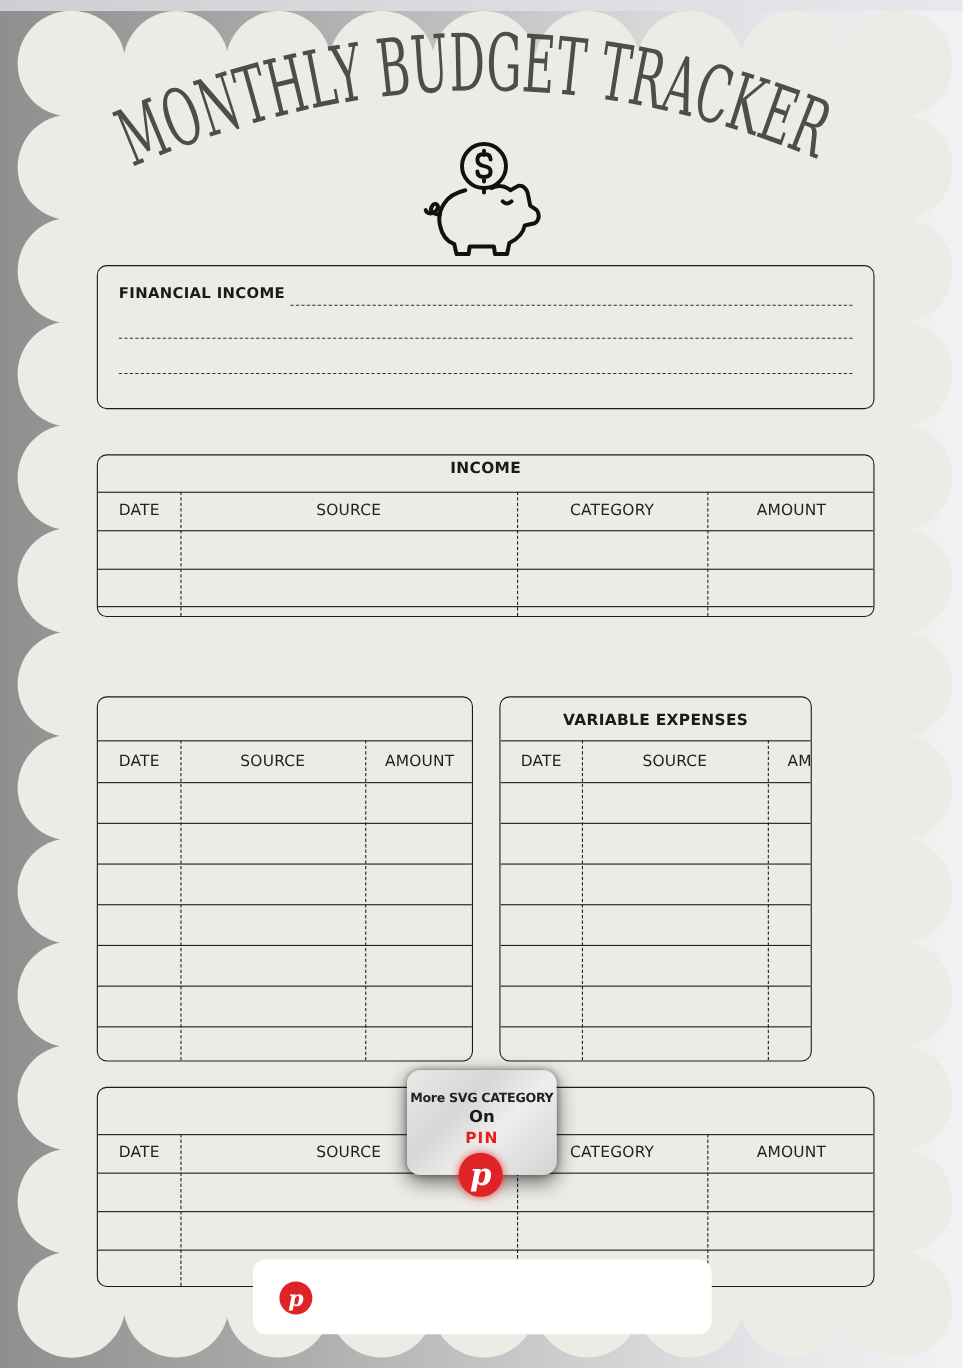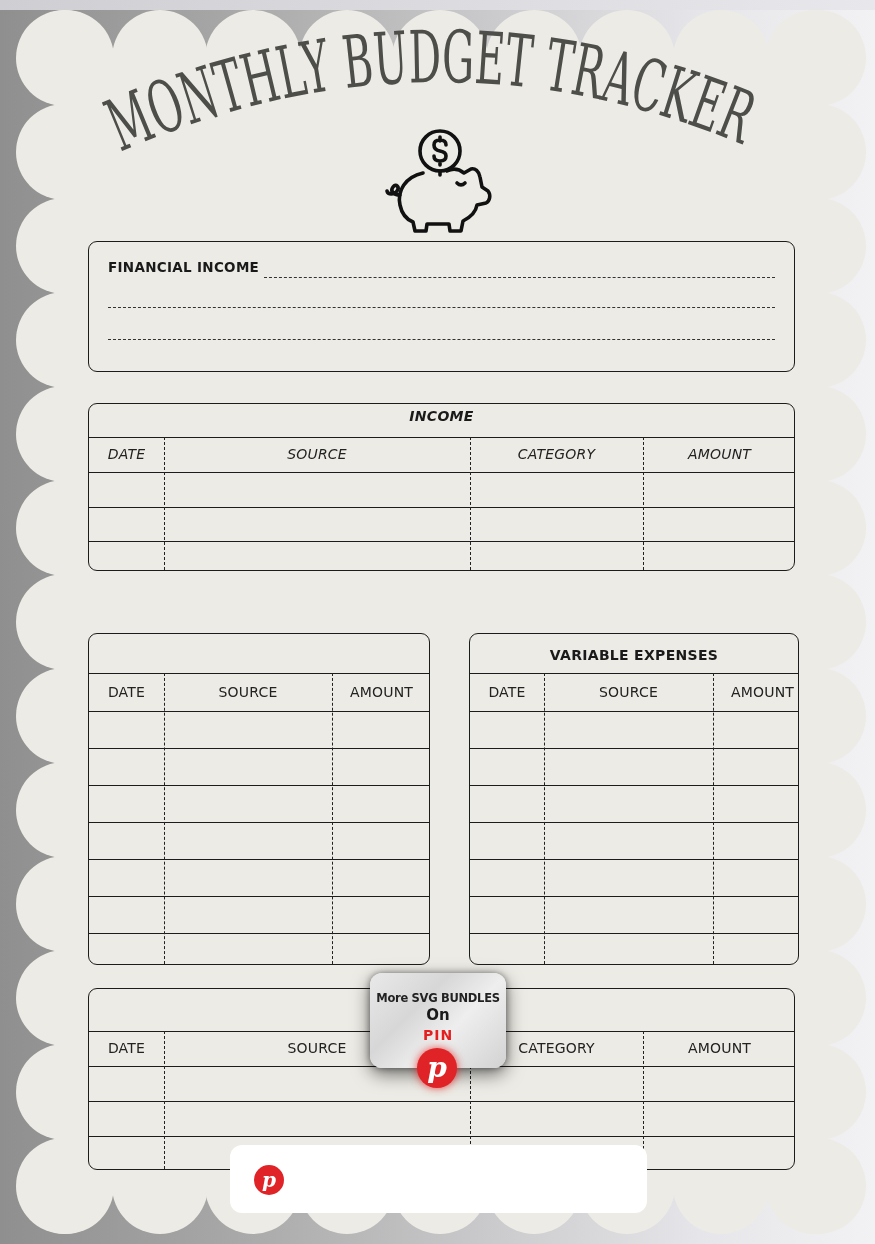--- a/index.html
+++ b/index.html
@@ -116,21 +116,21 @@
   <path d="M17 70 C 10 70 7 66 10 62 C 13 58 17 62 14 66 C 11 70 5 70 4 66"></path>
 </svg>
 
 <div class="box" style="left:88px;top:241px;width:707px;height:131px;">
   <div class="goals-label">FINANCIAL INCOME</div>
   <div class="dash-line" style="left:175px;right:19px;top:35px;"></div>
   <div class="dash-line" style="left:19px;right:19px;top:65px;"></div>
   <div class="dash-line" style="left:19px;right:19px;top:97px;"></div>
 </div>
 
-<div class="box" style="left:88px;top:403px;width:707px;height:168px;font-style:italic;">
+<div class="box" style="left:88px;top:413px;width:707px;height:148px;">
   <div class="tbl-title" style="top:4px;">INCOME</div>
   <div class="hline" style="top:33px;"></div>
   <div class="hline" style="top:68px;"></div>
   <div class="hline" style="top:103px;"></div>
   <div class="hline" style="top:137px;"></div>
   <div class="hline" style="top:172px;"></div>
   <div class="vline" style="left:75px;top:33px;bottom:0;"></div>
   <div class="vline" style="left:381px;top:33px;bottom:0;"></div>
   <div class="vline" style="left:554px;top:33px;bottom:0;"></div>
   <div class="hdr" style="left:0;width:75px;top:42px;">DATE</div>
@@ -159,21 +159,21 @@
   <div class="hdr" style="left:243px;width:99px;top:50px;">AMOUNT</div>
   <div class="cell" style="left:0;right:0;top:78px;height:35px;"></div>
   <div class="cell" style="left:0;right:0;top:115px;height:35px;"></div>
   <div class="cell" style="left:0;right:0;top:152px;height:35px;"></div>
   <div class="cell" style="left:0;right:0;top:189px;height:35px;"></div>
   <div class="cell" style="left:0;right:0;top:226px;height:35px;"></div>
   <div class="cell" style="left:0;right:0;top:263px;height:35px;"></div>
   <div class="cell" style="left:0;right:0;top:300px;height:30px;"></div>
 </div>
 
-<div class="box" style="left:469px;top:633px;width:330px;height:332px;">
+<div class="box" style="left:454px;top:633px;width:284px;height:332px;">
   <div class="tbl-title" style="top:13px;">VARIABLE EXPENSES</div>
   <div class="hline" style="top:39px;"></div>
   <div class="hline" style="top:77px;"></div>
   <div class="hline" style="top:114px;"></div>
   <div class="hline" style="top:151px;"></div>
   <div class="hline" style="top:188px;"></div>
   <div class="hline" style="top:225px;"></div>
   <div class="hline" style="top:262px;"></div>
   <div class="hline" style="top:299px;"></div>
   <div class="vline" style="left:74px;top:39px;bottom:0;"></div>
@@ -202,21 +202,21 @@
   <div class="hdr" style="left:0;width:75px;top:51px;">DATE</div>
   <div class="hdr" style="left:75px;width:306px;top:51px;">SOURCE</div>
   <div class="hdr" style="left:381px;width:173px;top:51px;">CATEGORY</div>
   <div class="hdr" style="left:554px;width:153px;top:51px;">AMOUNT</div>
   <div class="cell" style="left:0;right:0;top:78px;height:33px;"></div>
   <div class="cell" style="left:0;right:0;top:113px;height:33px;"></div>
   <div class="cell" style="left:0;right:0;top:148px;height:32px;"></div>
 </div>
 
 <div class="promo">
-  <div class="promo-l1">More SVG BUNDLES</div>
+  <div class="promo-l1">More SVG CATEGORY</div>
   <div class="promo-l2">On</div>
   <div class="promo-l3">PIN</div>
 </div>
 <div class="pin-circle">
   <div class="pin-p">p</div>
 </div>
 
 <div class="pill">
   <div class="pill-icon">
       <span>p</span>

